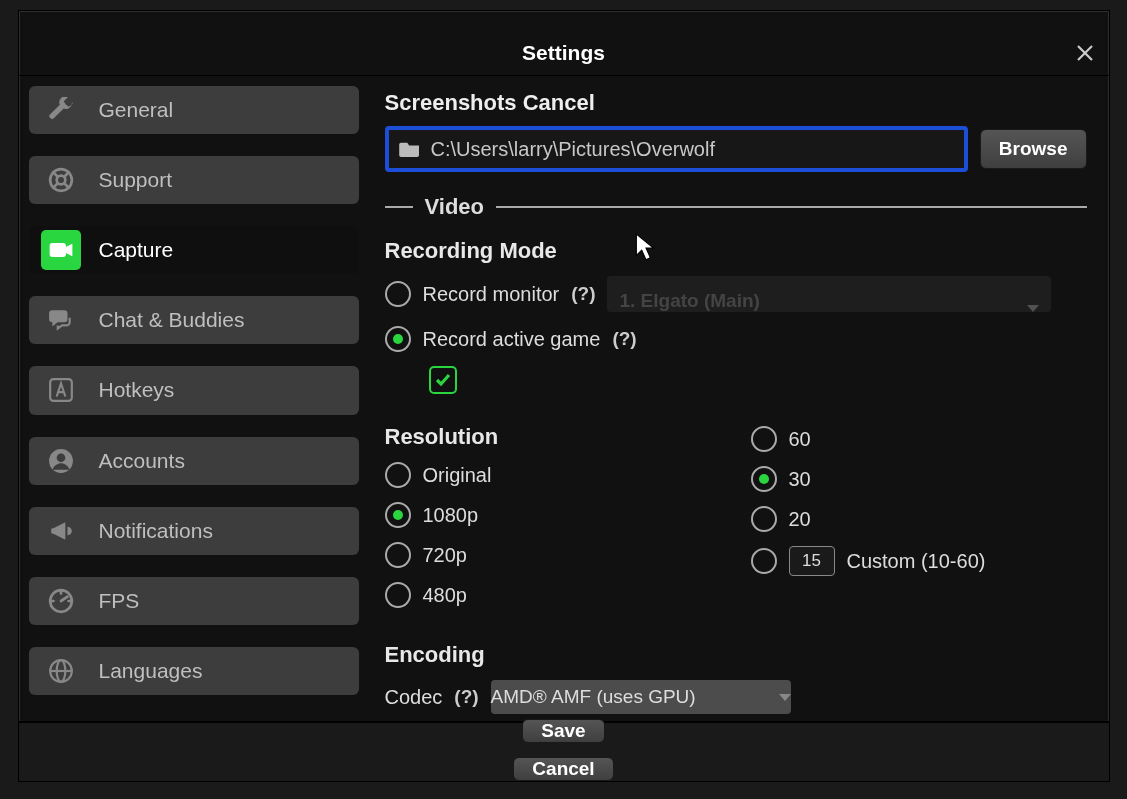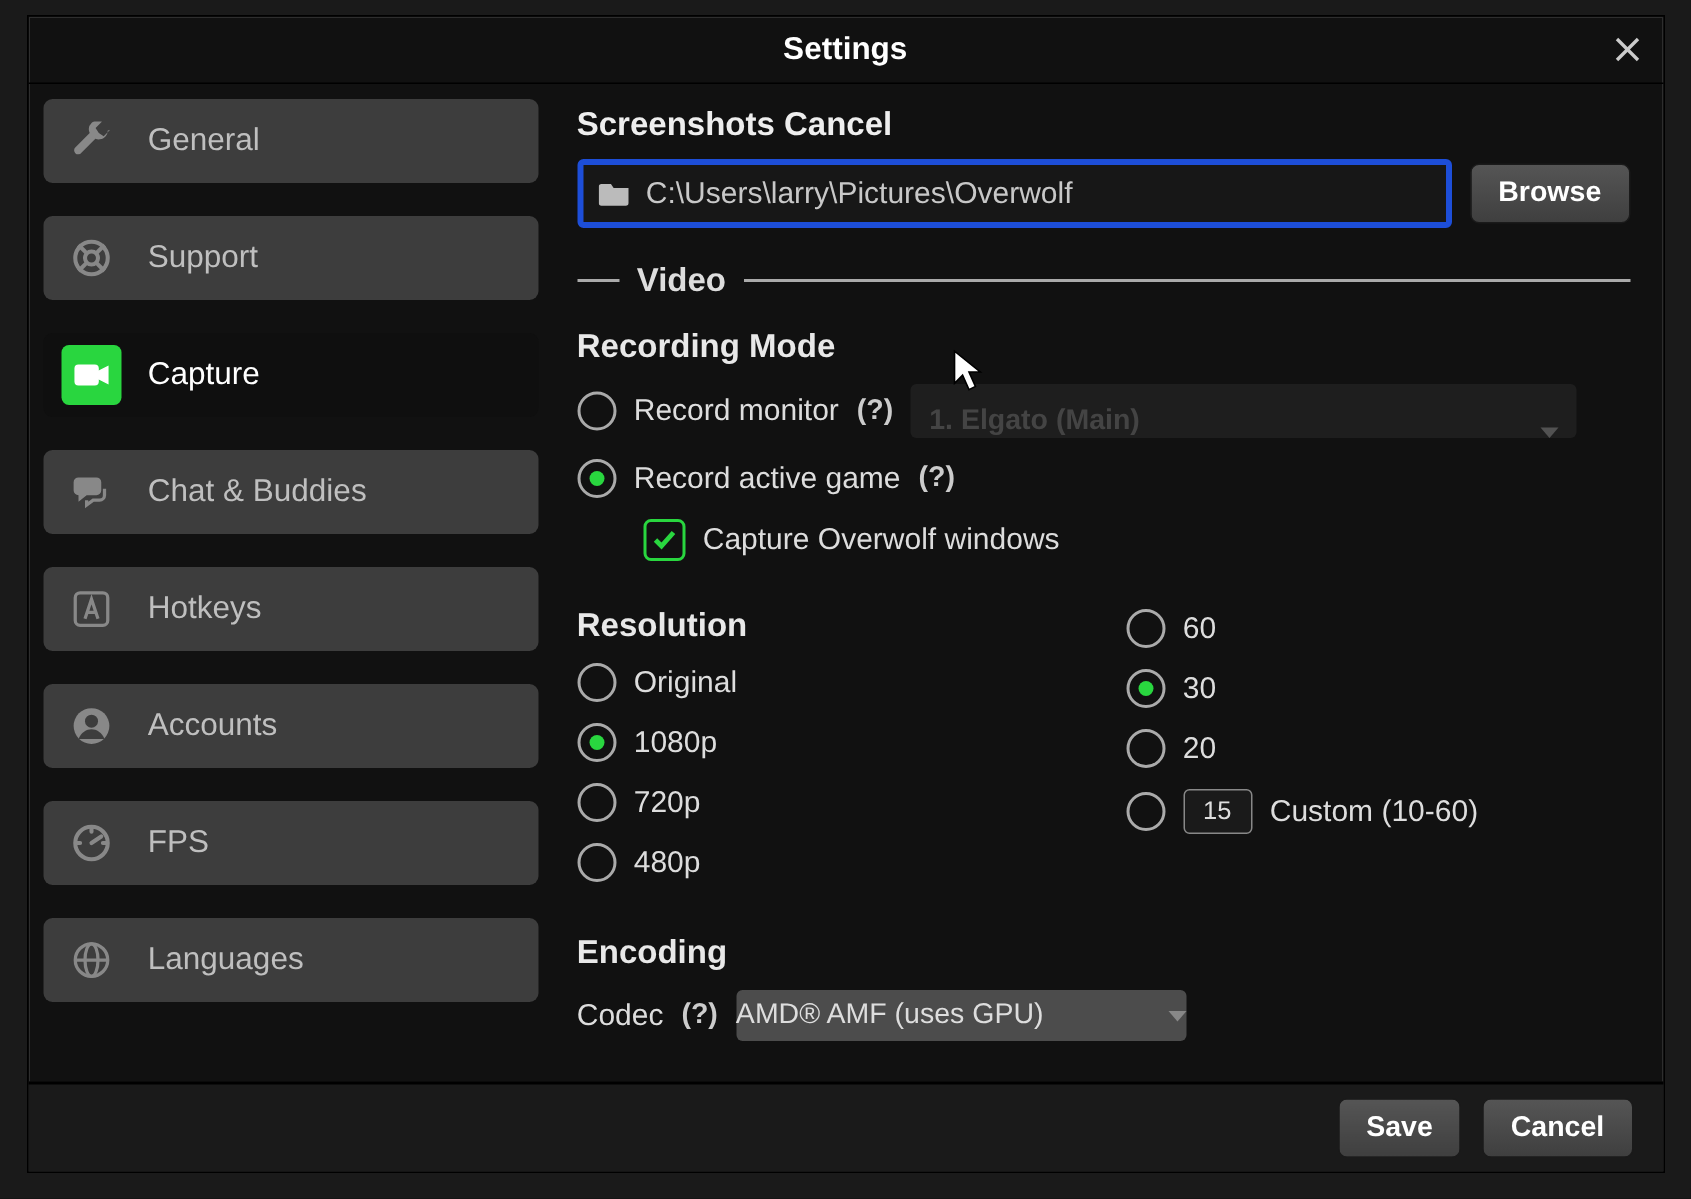--- a/index.html
+++ b/index.html
@@ -17,21 +17,21 @@
     --accent:#29d63f;
     --icon:#bfbfbf;
   }
   html,body{margin:0;padding:0;background:var(--bg-outer);font-family:"Segoe UI",Arial,Helvetica,sans-serif;color:var(--txt-main);-webkit-font-smoothing:antialiased;}
   .dialog{
     width:1090px;height:770px;margin:10px auto;background:var(--bg-dialog);
     border:1px solid #000;box-shadow:0 0 0 1px #2e2e2e inset;position:relative;
     display:flex;flex-direction:column;
   }
   
-  .titlebar{height:44px;display:flex;align-items:center;justify-content:center;position:relative;border-bottom:1px solid #000;}
+  .titlebar{height:44px;display:flex;align-items:center;justify-content:center;position:relative;border-bottom:1px solid #000;margin-top:20px;}
   .title{font-size:21px;font-weight:700;color:#fff;}
   .close{position:absolute;right:10px;top:8px;width:28px;height:28px;display:flex;align-items:center;justify-content:center;cursor:pointer;color:#ccc;}
   .close svg{width:20px;height:20px;stroke:#ccc;stroke-width:2.2;}
   
   .body{flex:1;display:flex;min-height:0;}
   
   .sidebar{width:330px;padding:10px 8px 26px 10px;display:flex;flex-direction:column;gap:22px;overflow:hidden;}
   .side-item{
     height:56px;border-radius:6px;background:var(--bg-sidebar-item);
     display:flex;align-items:center;gap:18px;padding:0 12px;cursor:pointer;
@@ -75,21 +75,21 @@
     display:flex;align-items:center;justify-content:space-between;padding:0 0;width:300px;cursor:pointer;
   }
   .chev{width:0;height:0;border-left:6px solid transparent;border-right:6px solid transparent;border-top:7px solid #888;}
   .indent{margin-left:44px;}
   .checkbox{width:24px;height:24px;border:2.5px solid var(--accent);border-radius:5px;display:inline-flex;align-items:center;justify-content:center;flex-shrink:0;cursor:pointer;}
   .checkbox.checked svg{width:16px;height:16px;stroke:var(--accent);stroke-width:3.2;fill:none;}
   .two-col{display:flex;gap:30px;margin-top:24px;}
   .col{flex:1;}
   .mini-input{width:40px;height:26px;border:1px solid #888;border-radius:4px;background:#1a1a1a;color:#ddd;text-align:center;font-size:17px;}
   
-  .footer{height:58px;border-top:2px solid #000;display:flex;align-items:center;justify-content:flex-end;gap:14px;padding:0 20px;background:#1a1a1a;}
+  .footer{height:58px;border-top:2px solid #000;display:flex;align-items:center;justify-content:flex-end;gap:14px;padding:0 20px;background:#1a1a1a;flex-direction:column;}
   
   .cursor{position:absolute;left:615px;top:222px;pointer-events:none;z-index:50;}
   .cursor svg{width:24px;height:30px;fill:#fff;stroke:#000;stroke-width:1;}
 </style>
 </head>
 <body>
 
 <div class="dialog">
 
   <div class="titlebar">
@@ -158,20 +158,28 @@
             <svg viewBox="0 0 24 24" fill="#888">
               <circle cx="12" cy="12" r="11" fill="#888"></circle>
               <circle cx="12" cy="9" r="4" fill="#3d3d3d"></circle>
               <path d="M4 20c1.5-4 5-6 8-6s6.5 2 8 6" fill="#3d3d3d"></path>
             </svg>
           </span>
         <span>Accounts</span>
       </div>
       <div class="side-item">
         <span class="icon-box">
+            <svg viewBox="0 0 24 24" fill="#888">
+              <path d="M3 10v4l3 1 10 5V4L6 9zM18 8a4 4 0 0 1 0 8"></path>
+            </svg>
+          </span>
+        <span>Notifications</span>
+      </div>
+      <div class="side-item">
+        <span class="icon-box">
             <svg viewBox="0 0 24 24" fill="none" stroke="#888" stroke-width="2.5">
               <circle cx="12" cy="12" r="10"></circle>
               <path d="M12 12L18 8" stroke-linecap="round"></path>
               <path d="M12 3v2M21 12h-2M5 12H3" stroke-linecap="round"></path>
             </svg>
           </span>
         <span>FPS</span>
       </div>
       <div class="side-item">
         <span class="icon-box">
@@ -221,21 +229,20 @@
         <span class="opt-label">Record active game</span>
         <span class="help">(?)</span>
       </div>
 
       <div class="row indent">
         <span class="checkbox checked">
           <svg viewBox="0 0 16 16">
               <polyline points="2,8 6,12 14,3"></polyline>
             </svg>
         </span>
-        <span class="opt-label">Capture Overwolf windows</span>
       </div>
 
       <div class="two-col">
 
         <div class="col">
           <div class="subhead">Resolution</div>
           <div class="row">
               <span class="radio"></span>
               <span class="opt-label">Original</span>
             </div>

